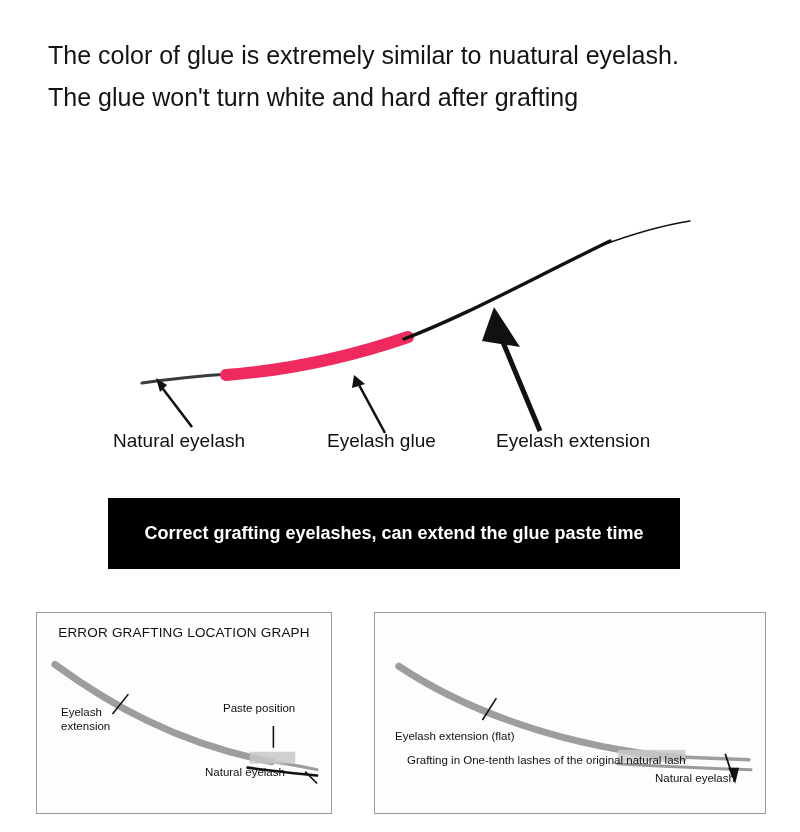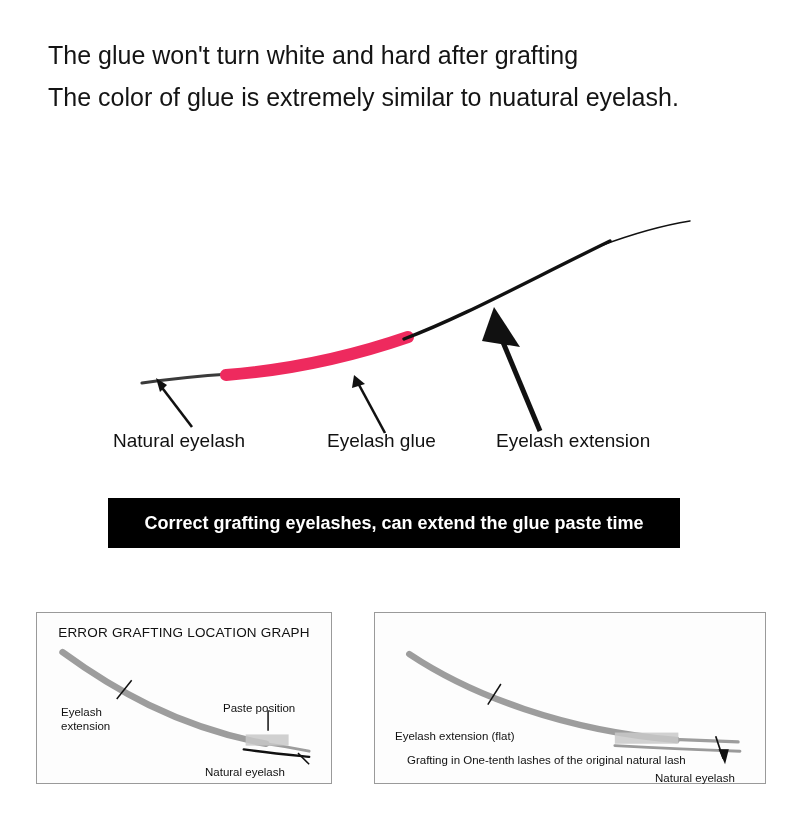--- a/index.html
+++ b/index.html
@@ -54,38 +54,38 @@
   .label.natural   { left: 113px; }
   .label.glue      { left: 327px; }
   .label.extension { left: 496px; }
 
   
   .banner {
     position: absolute;
     left: 108px;
     top: 498px;
     width: 572px;
-    height: 50px;
+    height: 71px;
     background: #000000;
     display: flex;
     align-items: center;
     justify-content: center;
   }
   .banner-text {
     color: #ffffff;
     font-size: 18px;
     font-weight: bold;
     white-space: nowrap;
   }
 
   
   .panel {
     position: absolute;
     top: 612px;
-    height: 172px;
+    height: 202px;
     background: #fdfdfd;
     border: 1px solid #9a9a9a;
     box-sizing: border-box;
   }
   .panel.left  { left: 36px;  width: 296px; }
   .panel.right { left: 374px; width: 392px; }
 
   .panel-title {
     position: absolute;
     top: 12px;
@@ -120,22 +120,22 @@
 
   
   .r-ext         { left: 20px;  top: 116px; }
   .r-grafting    { left: 8px;   top: 140px; margin-left: 24px; }
   .r-natural     { left: 280px; top: 158px; }
 </style>
 </head>
 <body>
 
 <div class="heading-block">
+  <div class="heading-line">The color of glue is extremely similar to nuatural eyelash.</div>
   <div class="heading-line">The glue won't turn white and hard after grafting</div>
-  <div class="heading-line">The color of glue is extremely similar to nuatural eyelash.</div>
 </div>
 
 <div class="illustration">
   <svg width="640" height="260" viewBox="0 0 640 260" xmlns="http://www.w3.org/2000/svg">
 
     <path d="M 52 168 C 80 164 108 161 140 159" stroke="#3a3a3a" stroke-width="3.2" fill="none" stroke-linecap="round"></path>
 
     <path d="M 136 160 C 200 155 260 142 318 122" stroke="#ee2a5e" stroke-width="12" fill="none" stroke-linecap="round"></path>
 
     <path d="M 314 124 C 372 102 430 70 520 26" stroke="#111111" stroke-width="3.4" fill="none" stroke-linecap="round"></path>

